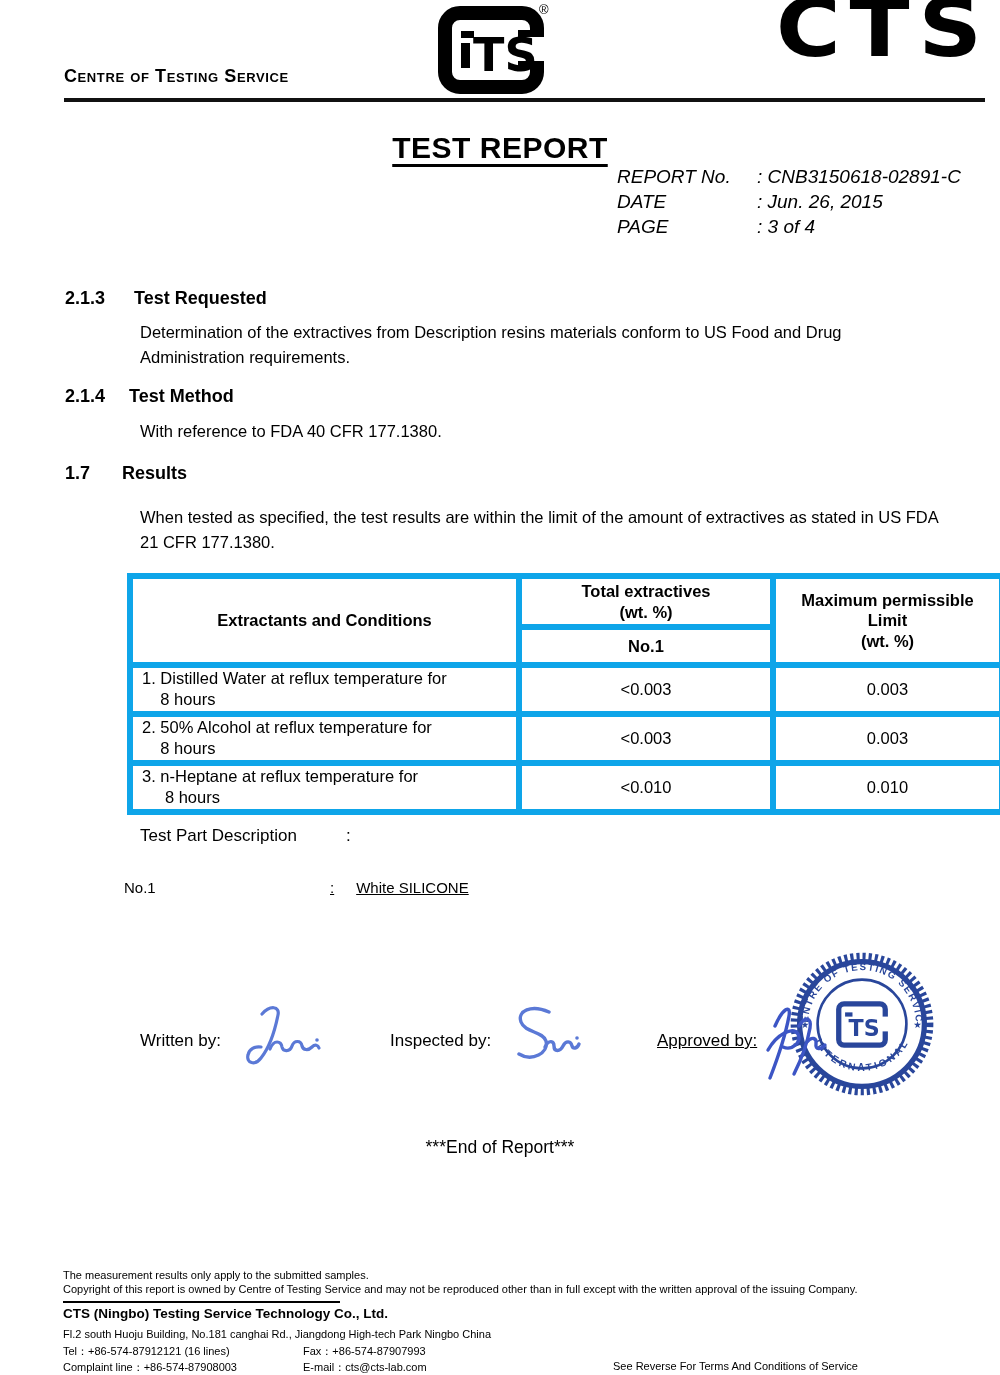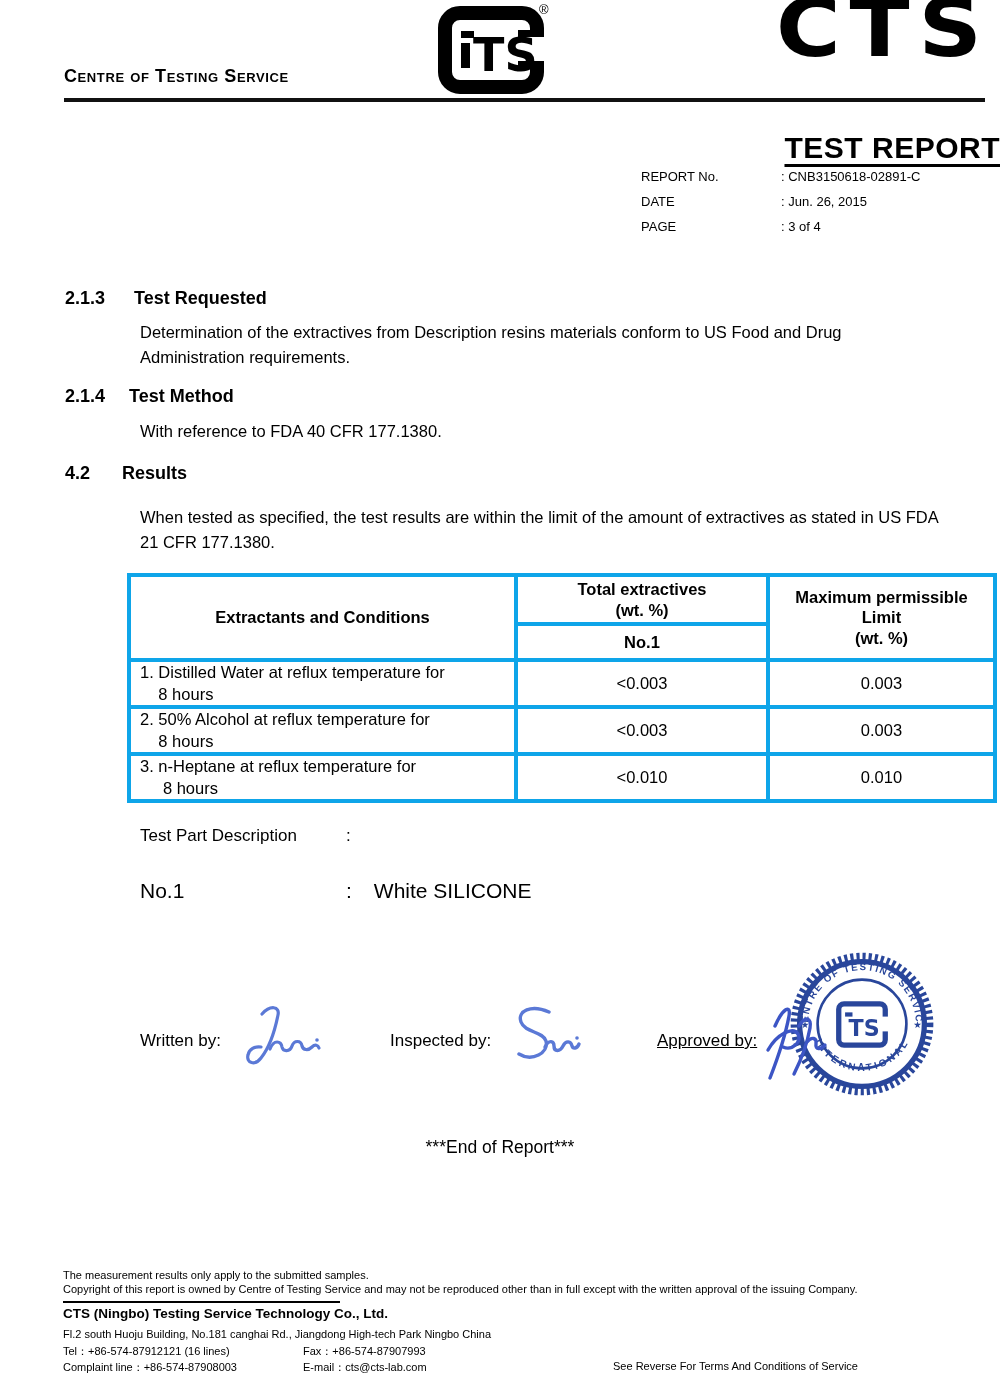--- a/index.html
+++ b/index.html
@@ -10,53 +10,53 @@
   }
   .abs { position:absolute; }
 
   
   .company-name { left:64px; top:66px; font-size:18px; font-weight:bold; font-variant:small-caps; letter-spacing:0.6px; }
   .header-rule { left:64px; top:98px; width:921px; height:4px; background:#111; }
   .cts-logo { left:436px; top:2px; width:118px; height:94px; }
   .cts-wordmark { left:776px; top:-12px; width:215px; font-size:88px; line-height:1; font-weight:bold; letter-spacing:9px; font-family:"DejaVu Sans", sans-serif; transform:scaleY(0.92); transform-origin:top left; }
 
   
-  .title-wrap { left:0; top:131px; width:1000px; text-align:right; }
+  .title-wrap { left:0; top:131px; width:1000px; text-align:center; }
   .title-wrap span { font-size:30px; font-weight:bold; letter-spacing:0.5px; text-decoration:underline; text-decoration-thickness:3px; text-underline-offset:6px; }
-  .report-fields { left:641px; top:164px; font-size:13px; line-height:25px; }
+  .report-fields { left:617px; top:164px; font-size:19px; line-height:25px;font-style:italic; }
   .report-fields .lbl { display:inline-block; width:140px; }
 
   
   .sec { font-size:18px; font-weight:bold; }
   .sec .num { display:inline-block; }
   .sec-213 { left:65px; top:288px; } .sec-213 .num { width:69px; }
   .sec-214 { left:65px; top:386px; } .sec-214 .num { width:64px; }
   .sec-22  { left:65px; top:463px; } .sec-22  .num { width:57px; }
   .para { left:140px; font-size:16.5px; line-height:25px; }
   .para-213 { top:320px; width:800px; }
   .para-214 { top:419px; width:800px; }
   .para-22  { top:505px; width:800px; }
 
   
   .results-table { left:127px; top:573px; width:858px; border-collapse:collapse; table-layout:fixed; font-size:16.5px; }
-  .results-table td { border:4px solid #0ea5e9; padding:0; vertical-align:middle; }
+  .results-table td { border:6px solid #0ea5e9; padding:0; vertical-align:middle; }
   .results-table .c1 { width:383px; }
   .results-table .c2 { width:248px; }
   .results-table .c3 { width:223px; }
   .results-table .hcell { font-weight:bold; text-align:center; white-space:pre-wrap; line-height:1.22; }
   .results-table .h-top { height:45px; }
   .results-table .h-sub { height:32px; }
   .results-table .brow { height:47px; }
   .results-table .extractant { text-align:left; padding-left:9px; white-space:pre-wrap; line-height:1.3; }
   .results-table .val { text-align:center; }
 
   
   .tpd { left:140px; top:826px; font-size:17px; }
   .tpd .lbl, .no1 .lbl { display:inline-block; width:206px; }
-  .no1 { left:140px; top:879px; font-size:21px; }
+  .no1 { left:124px; top:879px; font-size:15px;text-decoration:underline; }
   .no1 .val { margin-left:22px; }
 
   
   .sig-label { font-size:17px; top:1031px; }
   .sig-written   { left:140px; }
   .sig-inspected { left:390px; }
   .sig-approved  { left:657px;text-decoration:underline; }
   .sig-svg { pointer-events:none; }
   .sig1 { left:234px; top:1000px; z-index:3; }
   .sig2 { left:501px; top:1002px; z-index:3; }
@@ -118,21 +118,21 @@
     <span class="num">2.1.3</span><span>Test Requested</span>
   </div>
   <div class="abs para para-213">Determination of the extractives from Description resins materials conform to US Food and Drug Administration requirements.</div>
 
   <div class="abs sec sec-214">
     <span class="num">2.1.4</span><span>Test Method</span>
   </div>
   <div class="abs para para-214">With reference to FDA 40 CFR 177.1380.</div>
 
   <div class="abs sec sec-22">
-    <span class="num">4.2</span><span>Results</span>
+    <span class="num">1.7</span><span>Results</span>
   </div>
   <div class="abs para para-22">When tested as specified, the test results are within the limit of the amount of extractives as stated in US FDA 21 CFR 177.1380.</div>
 
   <table class="abs results-table">
     <tbody>
       <tr>
         <td class="c1 hcell" rowspan="2">Extractants and Conditions</td>
         <td class="c2 hcell h-top">Total extractives
 (wt. %)</td>
         <td class="c3 hcell" rowspan="2">Maximum permissible

